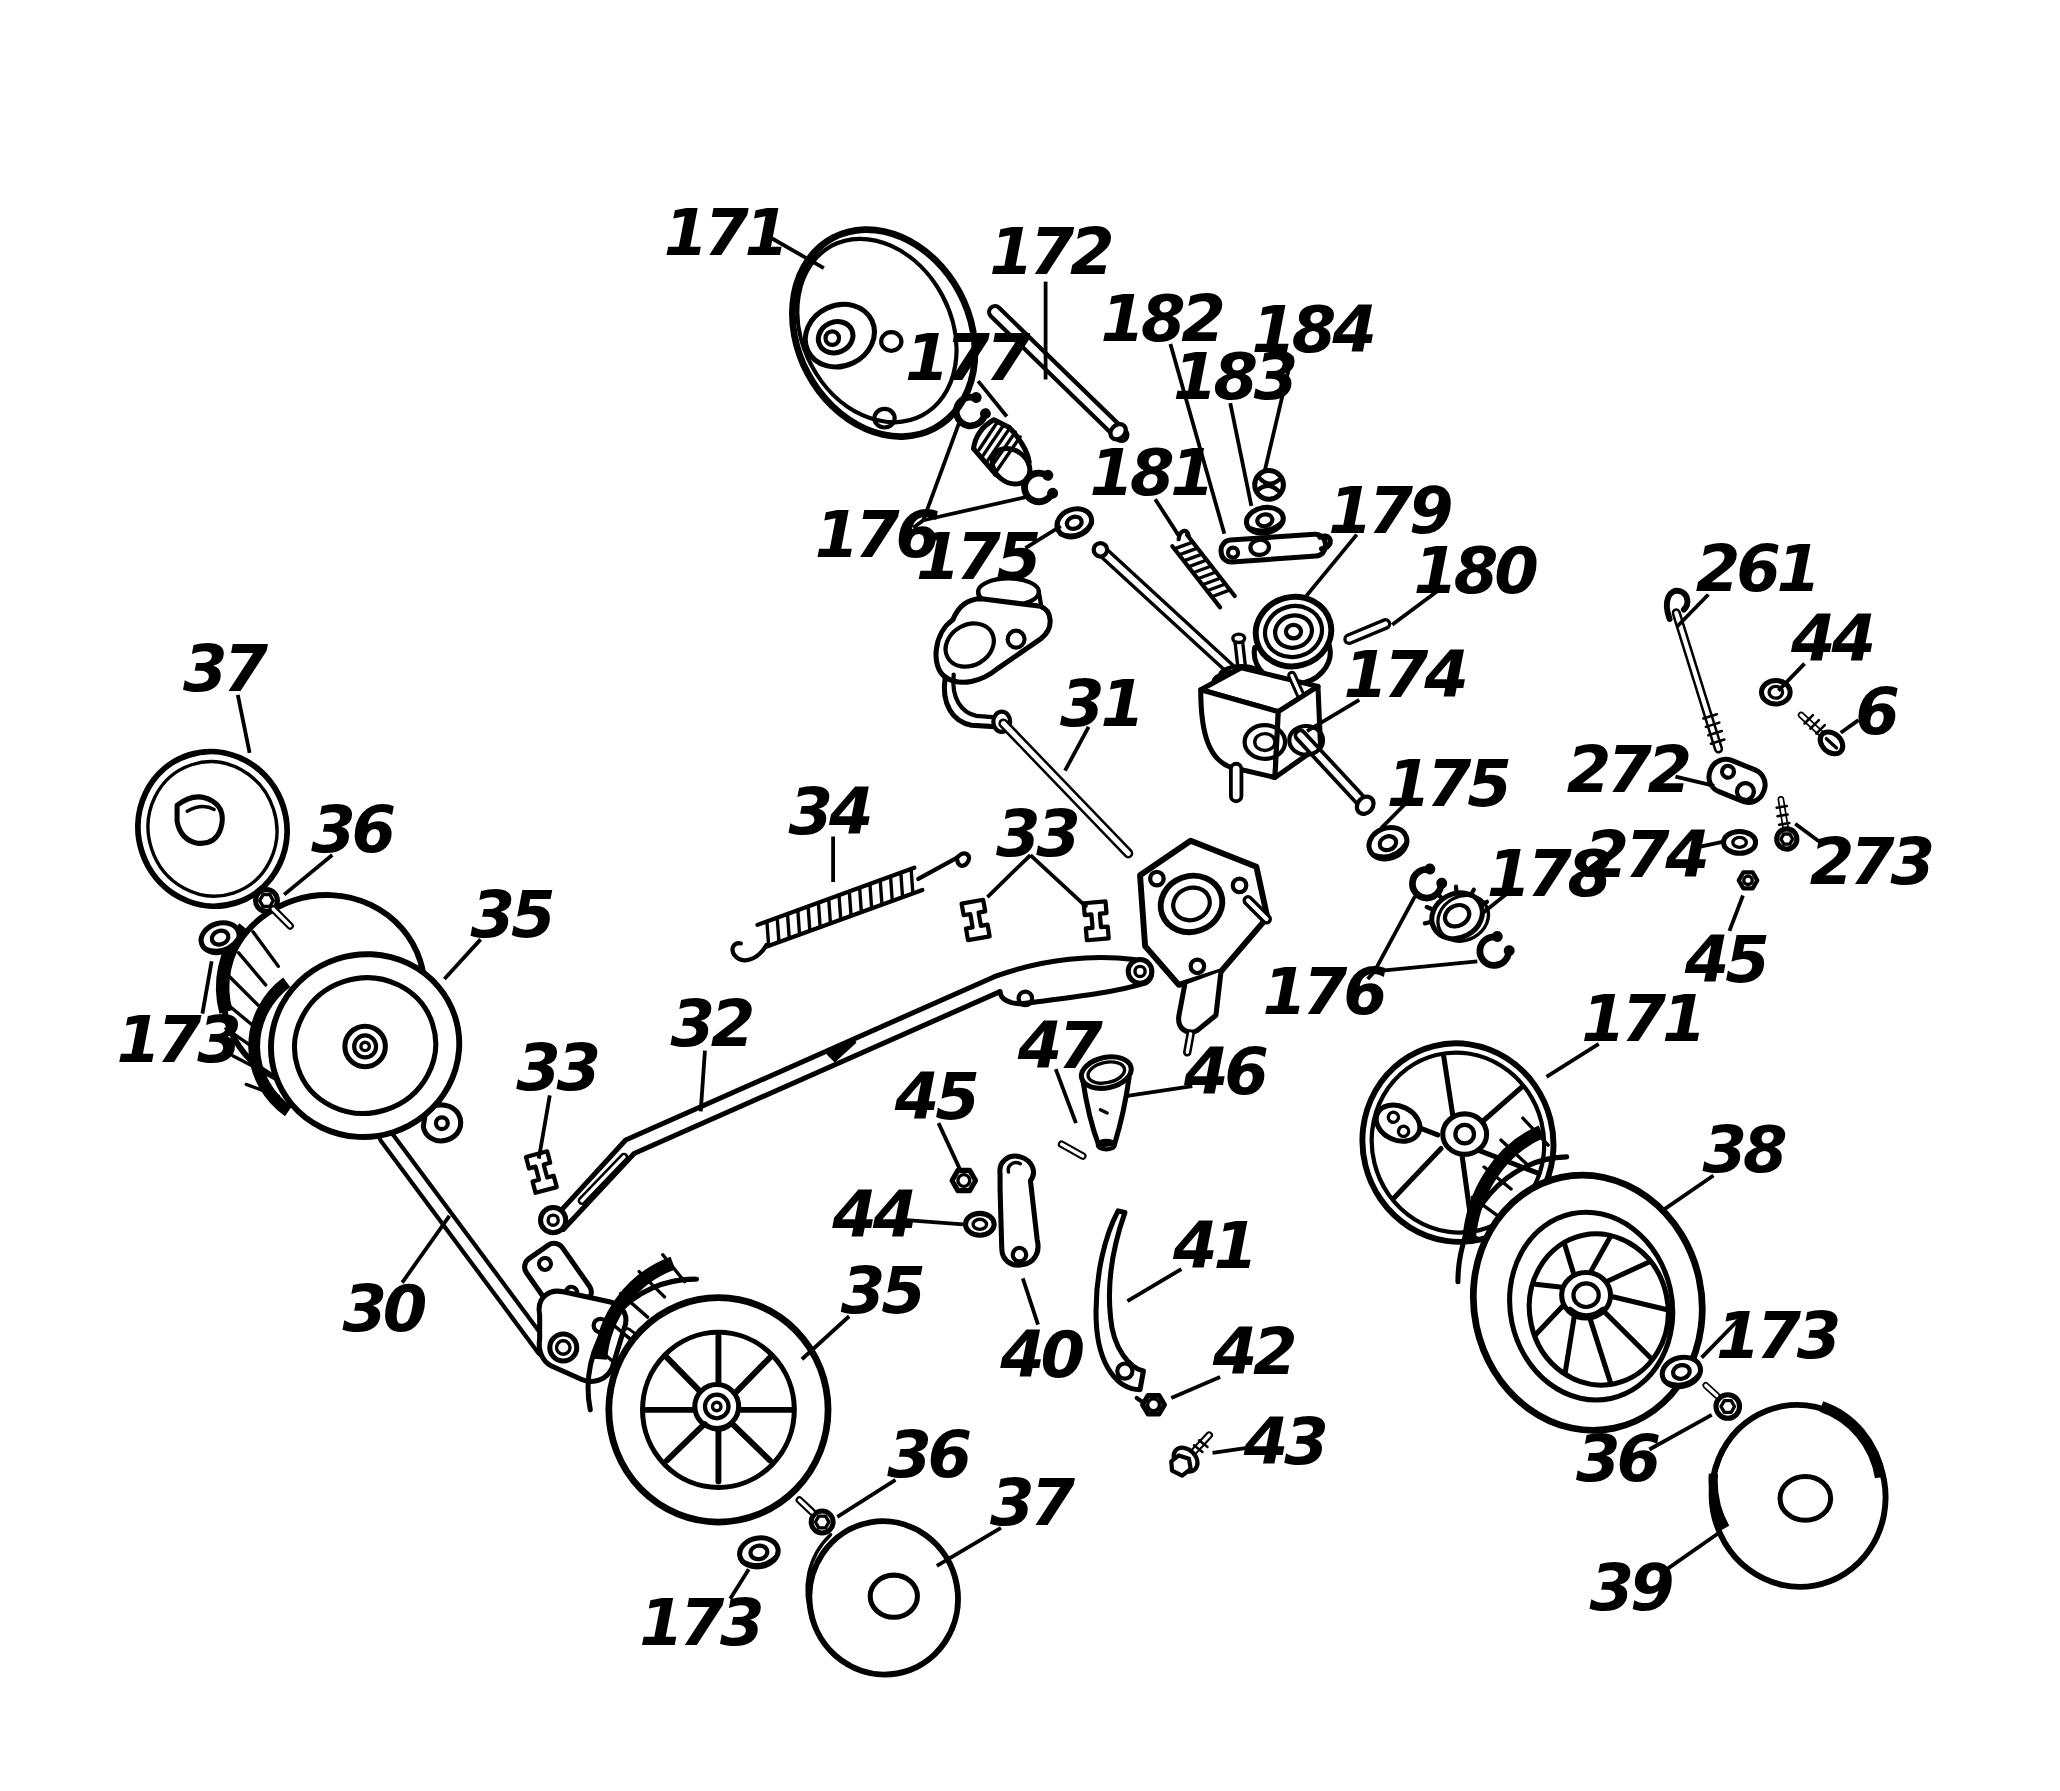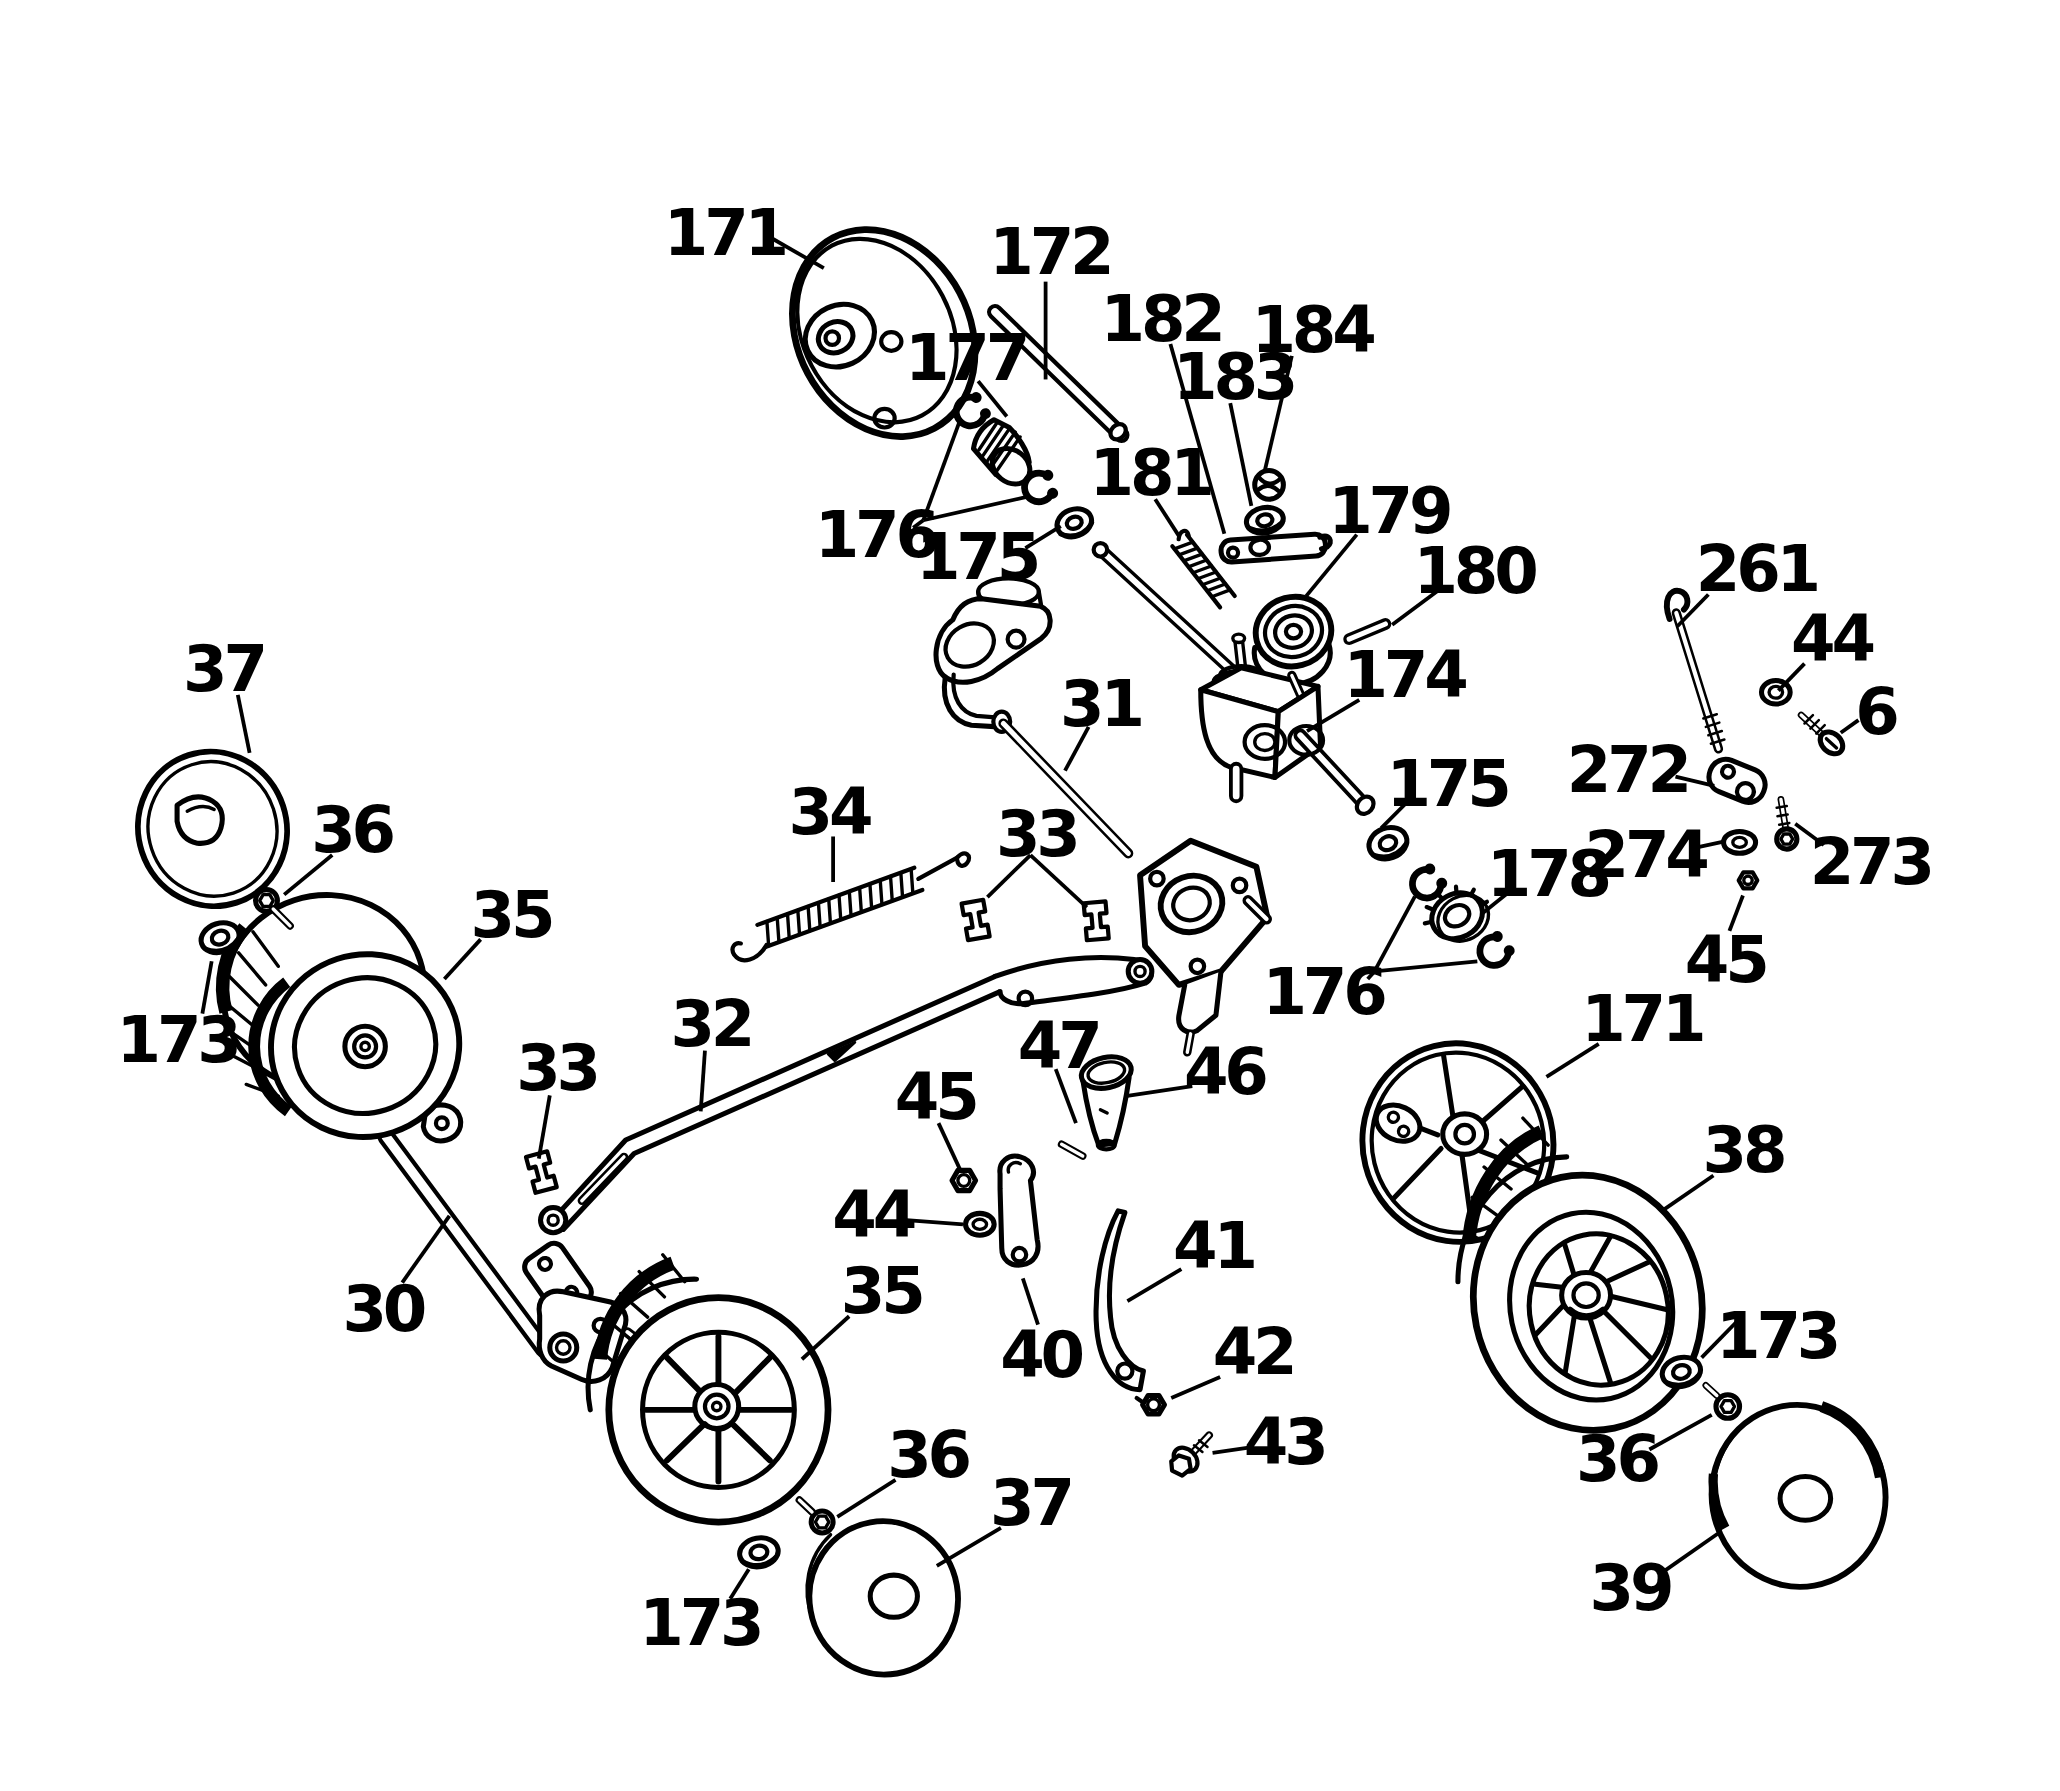--- a/index.html
+++ b/index.html
@@ -1,16 +1,16 @@
 <!DOCTYPE html>
 <html style="font-size:13.5px"><head>
 <meta charset="utf-8">
 <style>
   html,body{margin:0;padding:0;background:#ffffff;}
-  .page{width:100%;background:#7f1d1d;}
+  .page{width:100%;background:#7f1d1d;font-style:italic;}
   svg{display:block;width:100%;height:auto;background:#fff;}
   .callout{font-family:"DejaVu Sans","Liberation Sans",sans-serif;font-weight:bold;
            font-size:76px;letter-spacing:-5px;fill:#000;text-anchor:middle;}
   .leader{stroke:#000;stroke-width:4.5;fill:none;}
   .ink{stroke:#000;fill:none;stroke-width:6;stroke-linecap:round;stroke-linejoin:round;}
   .wfill{fill:#ffffff;}
   .dark{stroke:#000;fill:none;stroke-linecap:butt;}
 </style>
 </head>
 <body>

